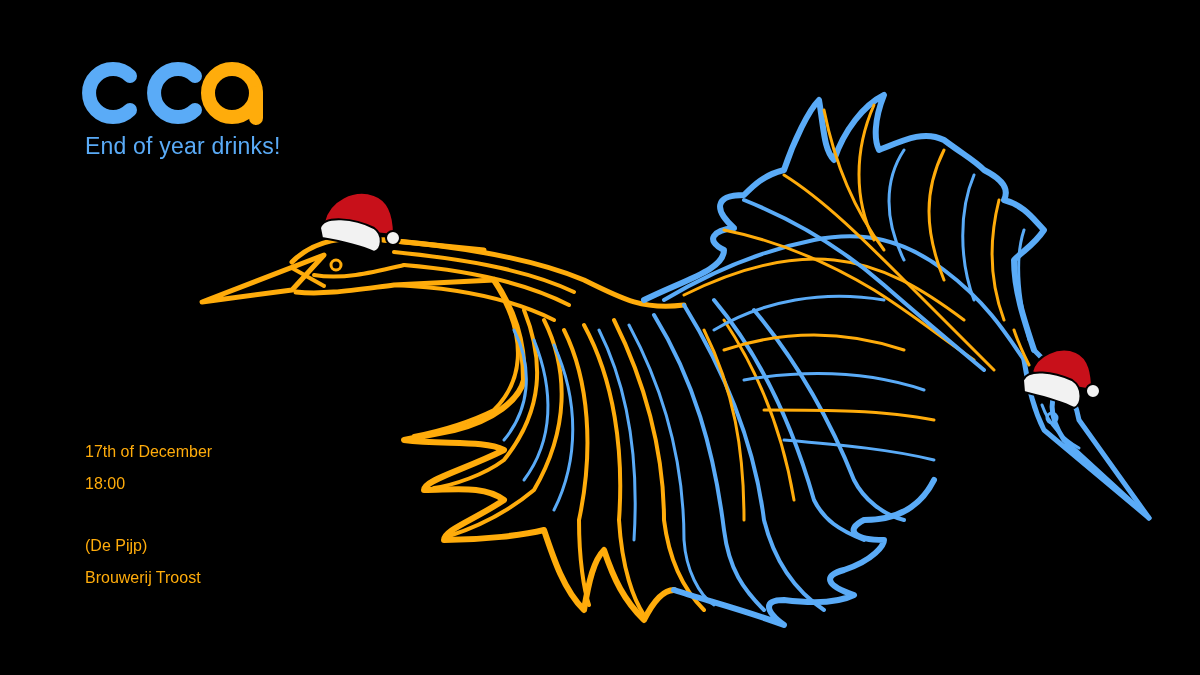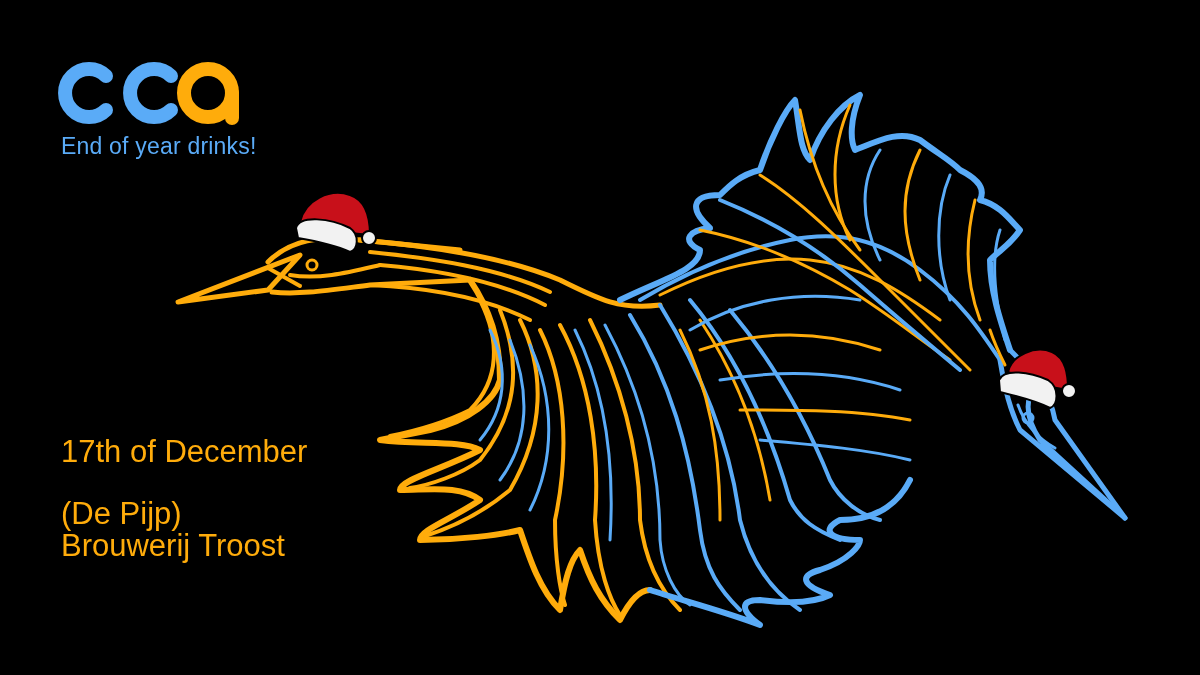--- a/index.html
+++ b/index.html
@@ -8,20 +8,21 @@
       width: 1200px;
       height: 675px;
       background: #000000;
       overflow: hidden;
     }
     .canvas {
       position: relative;
       width: 984px;
       height: 675px;
       background: #000000;
+      margin-left: 24px;
     }
     .logo {
       position: absolute;
       left: 58px;
       top: 58px;
       width: 190px;
       height: 70px;
     }
     .tagline {
       position: absolute;
@@ -31,21 +32,21 @@
       font-size: 23px;
       color: #5aabf7;
       letter-spacing: 0.2px;
       white-space: nowrap;
     }
     .details {
       position: absolute;
       left: 61px;
       top: 436px;
       font-family: "Liberation Sans", sans-serif;
-      font-size: 31px;
+      font-size: 16px;
       line-height: 32px;
       color: #ffac0b;
       white-space: nowrap;
     }
     .details .gap { height: 30px; }
     .bird {
       position: absolute;
       left: 0;
       top: 0;
       width: 1200px;
@@ -64,20 +65,21 @@
     <path d="M113 18 A 24 24 0 1 0 113 52" fill="none" stroke="#5aabf7" stroke-width="14" stroke-linecap="round"></path>
 
     <circle cx="150" cy="35" r="24" fill="none" stroke="#ffac0b" stroke-width="14"></circle>
     <path d="M174 35 L174 60" fill="none" stroke="#ffac0b" stroke-width="14" stroke-linecap="round"></path>
   </svg>
 
   <div class="tagline">End of year drinks!</div>
 
   <div class="details">
     <div>17th of December</div>
+    <div>18:00</div>
     <div class="gap"></div>
     <div>(De Pijp)</div>
     <div>Brouwerij Troost</div>
   </div>
 
   <svg class="bird" viewBox="0 0 1200 675">
     <g fill="none" stroke-linecap="round" stroke-linejoin="round">
 
       <g>
 

